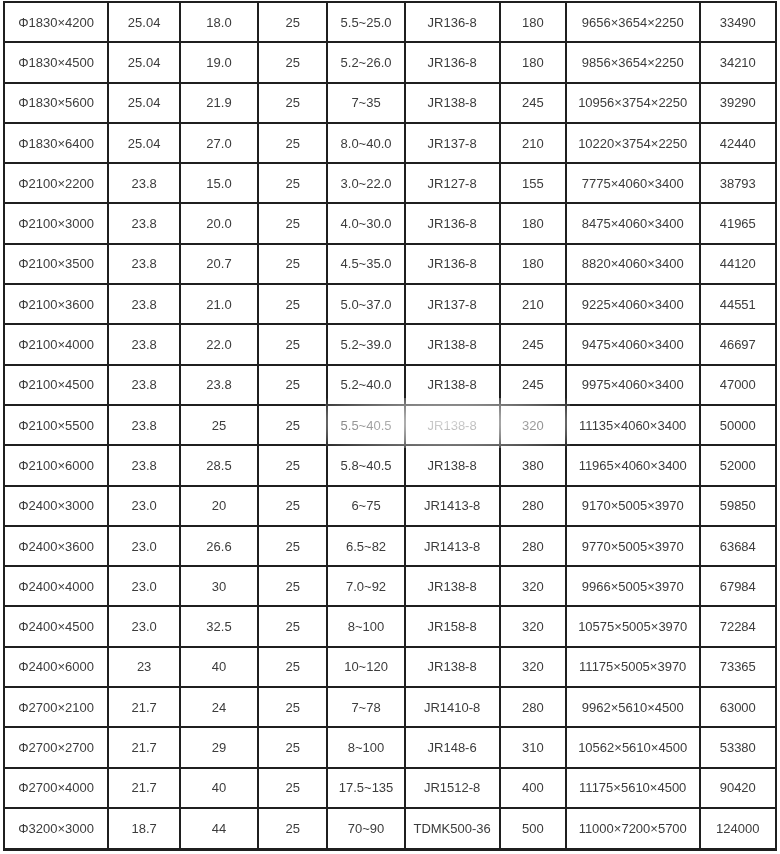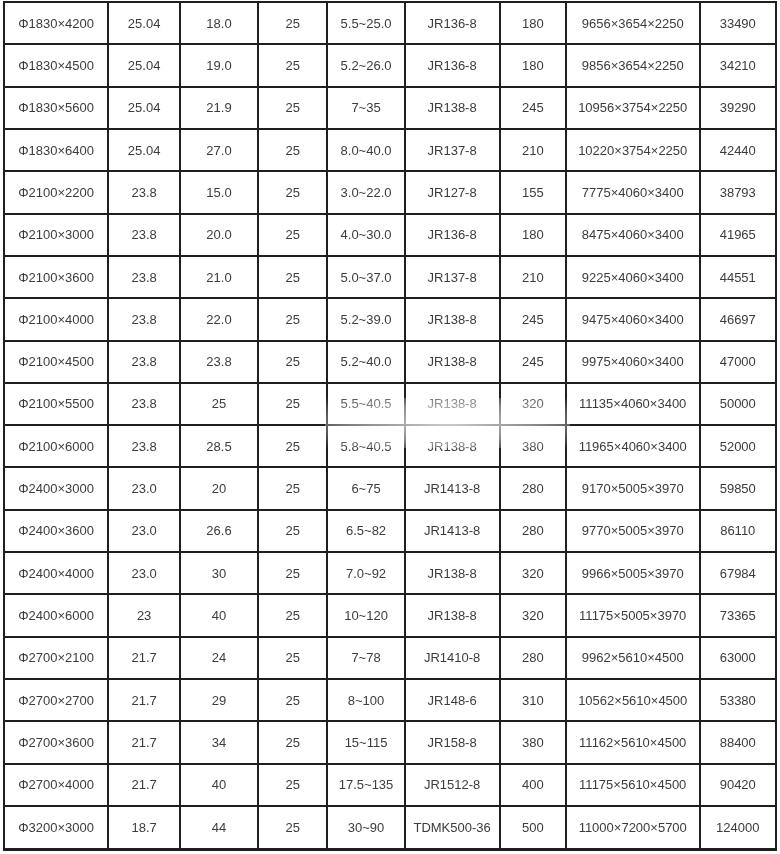--- a/index.html
+++ b/index.html
@@ -137,20 +137,31 @@
           <td>23.8</td>
           <td>20.0</td>
           <td>25</td>
           <td>4.0~30.0</td>
           <td>JR136-8</td>
           <td>180</td>
           <td>8475×4060×3400</td>
           <td>41965</td>
         </tr>
         <tr>
+          <td>Φ2100×3500</td>
+          <td>23.8</td>
+          <td>20.7</td>
+          <td>25</td>
+          <td>4.5~35.0</td>
+          <td>JR136-8</td>
+          <td>180</td>
+          <td>8820×4060×3400</td>
+          <td>44120</td>
+        </tr>
+        <tr>
           <td>Φ2100×3600</td>
           <td>23.8</td>
           <td>21.0</td>
           <td>25</td>
           <td>5.0~37.0</td>
           <td>JR137-8</td>
           <td>210</td>
           <td>9225×4060×3400</td>
           <td>44551</td>
         </tr>
@@ -211,32 +222,43 @@
         </tr>
         <tr>
           <td>Φ2400×3600</td>
           <td>23.0</td>
           <td>26.6</td>
           <td>25</td>
           <td>6.5~82</td>
           <td>JR1413-8</td>
           <td>280</td>
           <td>9770×5005×3970</td>
-          <td>86110</td>
+          <td>63684</td>
         </tr>
         <tr>
           <td>Φ2400×4000</td>
           <td>23.0</td>
           <td>30</td>
           <td>25</td>
           <td>7.0~92</td>
           <td>JR138-8</td>
           <td>320</td>
           <td>9966×5005×3970</td>
           <td>67984</td>
+        </tr>
+        <tr>
+          <td>Φ2400×4500</td>
+          <td>23.0</td>
+          <td>32.5</td>
+          <td>25</td>
+          <td>8~100</td>
+          <td>JR158-8</td>
+          <td>320</td>
+          <td>10575×5005×3970</td>
+          <td>72284</td>
         </tr>
         <tr>
           <td>Φ2400×6000</td>
           <td>23</td>
           <td>40</td>
           <td>25</td>
           <td>10~120</td>
           <td>JR138-8</td>
           <td>320</td>
           <td>11175×5005×3970</td>
@@ -258,47 +280,36 @@
           <td>21.7</td>
           <td>29</td>
           <td>25</td>
           <td>8~100</td>
           <td>JR148-6</td>
           <td>310</td>
           <td>10562×5610×4500</td>
           <td>53380</td>
         </tr>
         <tr>
-          <td>Φ2700×3600</td>
-          <td>21.7</td>
-          <td>34</td>
-          <td>25</td>
-          <td>15~115</td>
-          <td>JR158-8</td>
-          <td>380</td>
-          <td>11162×5610×4500</td>
-          <td>88400</td>
-        </tr>
-        <tr>
           <td>Φ2700×4000</td>
           <td>21.7</td>
           <td>40</td>
           <td>25</td>
           <td>17.5~135</td>
           <td>JR1512-8</td>
           <td>400</td>
           <td>11175×5610×4500</td>
           <td>90420</td>
         </tr>
         <tr>
           <td>Φ3200×3000</td>
           <td>18.7</td>
           <td>44</td>
           <td>25</td>
-          <td>30~90</td>
+          <td>70~90</td>
           <td>TDMK500-36</td>
           <td>500</td>
           <td>11000×7200×5700</td>
           <td>124000</td>
         </tr>
       </tbody>
   </table>
   <div class="watermark"></div>
 </div>
 

